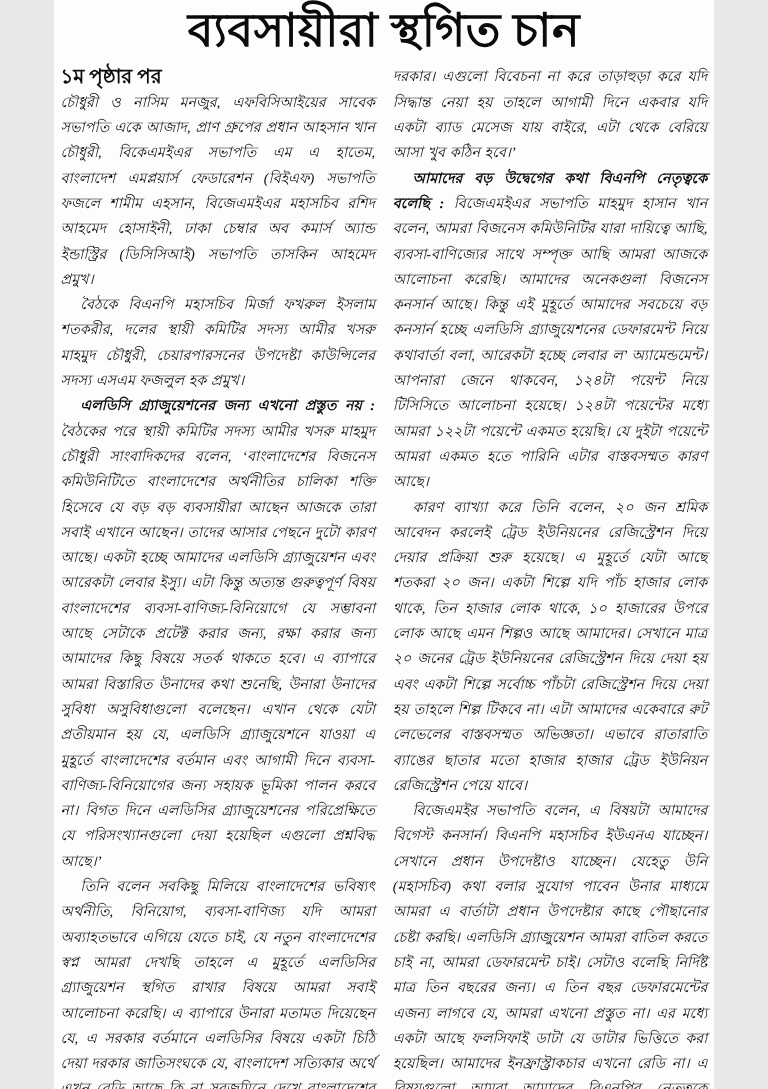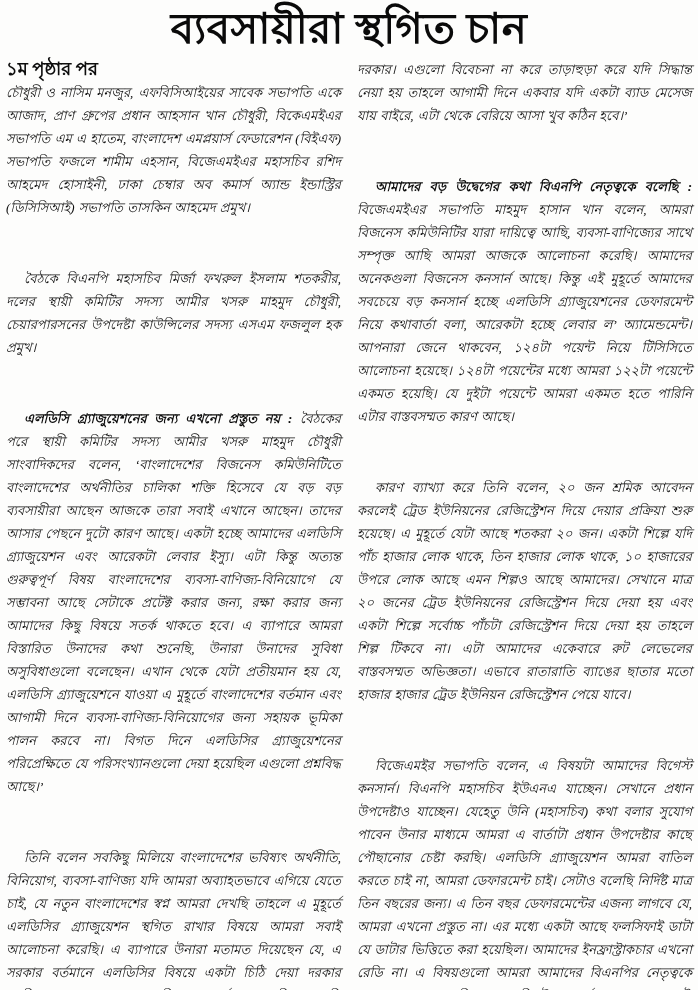--- a/index.html
+++ b/index.html
@@ -2,21 +2,21 @@
 <html lang="bn"><head>
 <meta charset="utf-8">
 <style>
   html, body {
     margin: 0;
     padding: 0;
     background: #e8e8e8;
   }
   .page {
     position: relative;
-    width: 698px;
+    width: 600px;
     height: 990px;
     margin: 0 auto;
     background: #fdfdfc;
     color: #0d0d0d;
     font-family: "Liberation Serif", "DejaVu Serif", serif;
     overflow: hidden;
     box-sizing: border-box;
     padding: 6px 6px 4px 6px;
   }
   .headline {
@@ -46,21 +46,20 @@
   .para {
     margin: 0;
     font-size: 13px;
     line-height: 23px;
     text-align: justify;
     word-spacing: 1px;
     font-style: italic;
   }
   .para.indent {
     text-indent: 18px;
-    margin-top: 48px;
   }
   .lead {
     font-weight: 700;
   }
 </style>
 </head>
 <body>
 
 <div class="page">
   <h1 class="headline">ব্যবসায়ীরা স্থগিত চান</h1>

